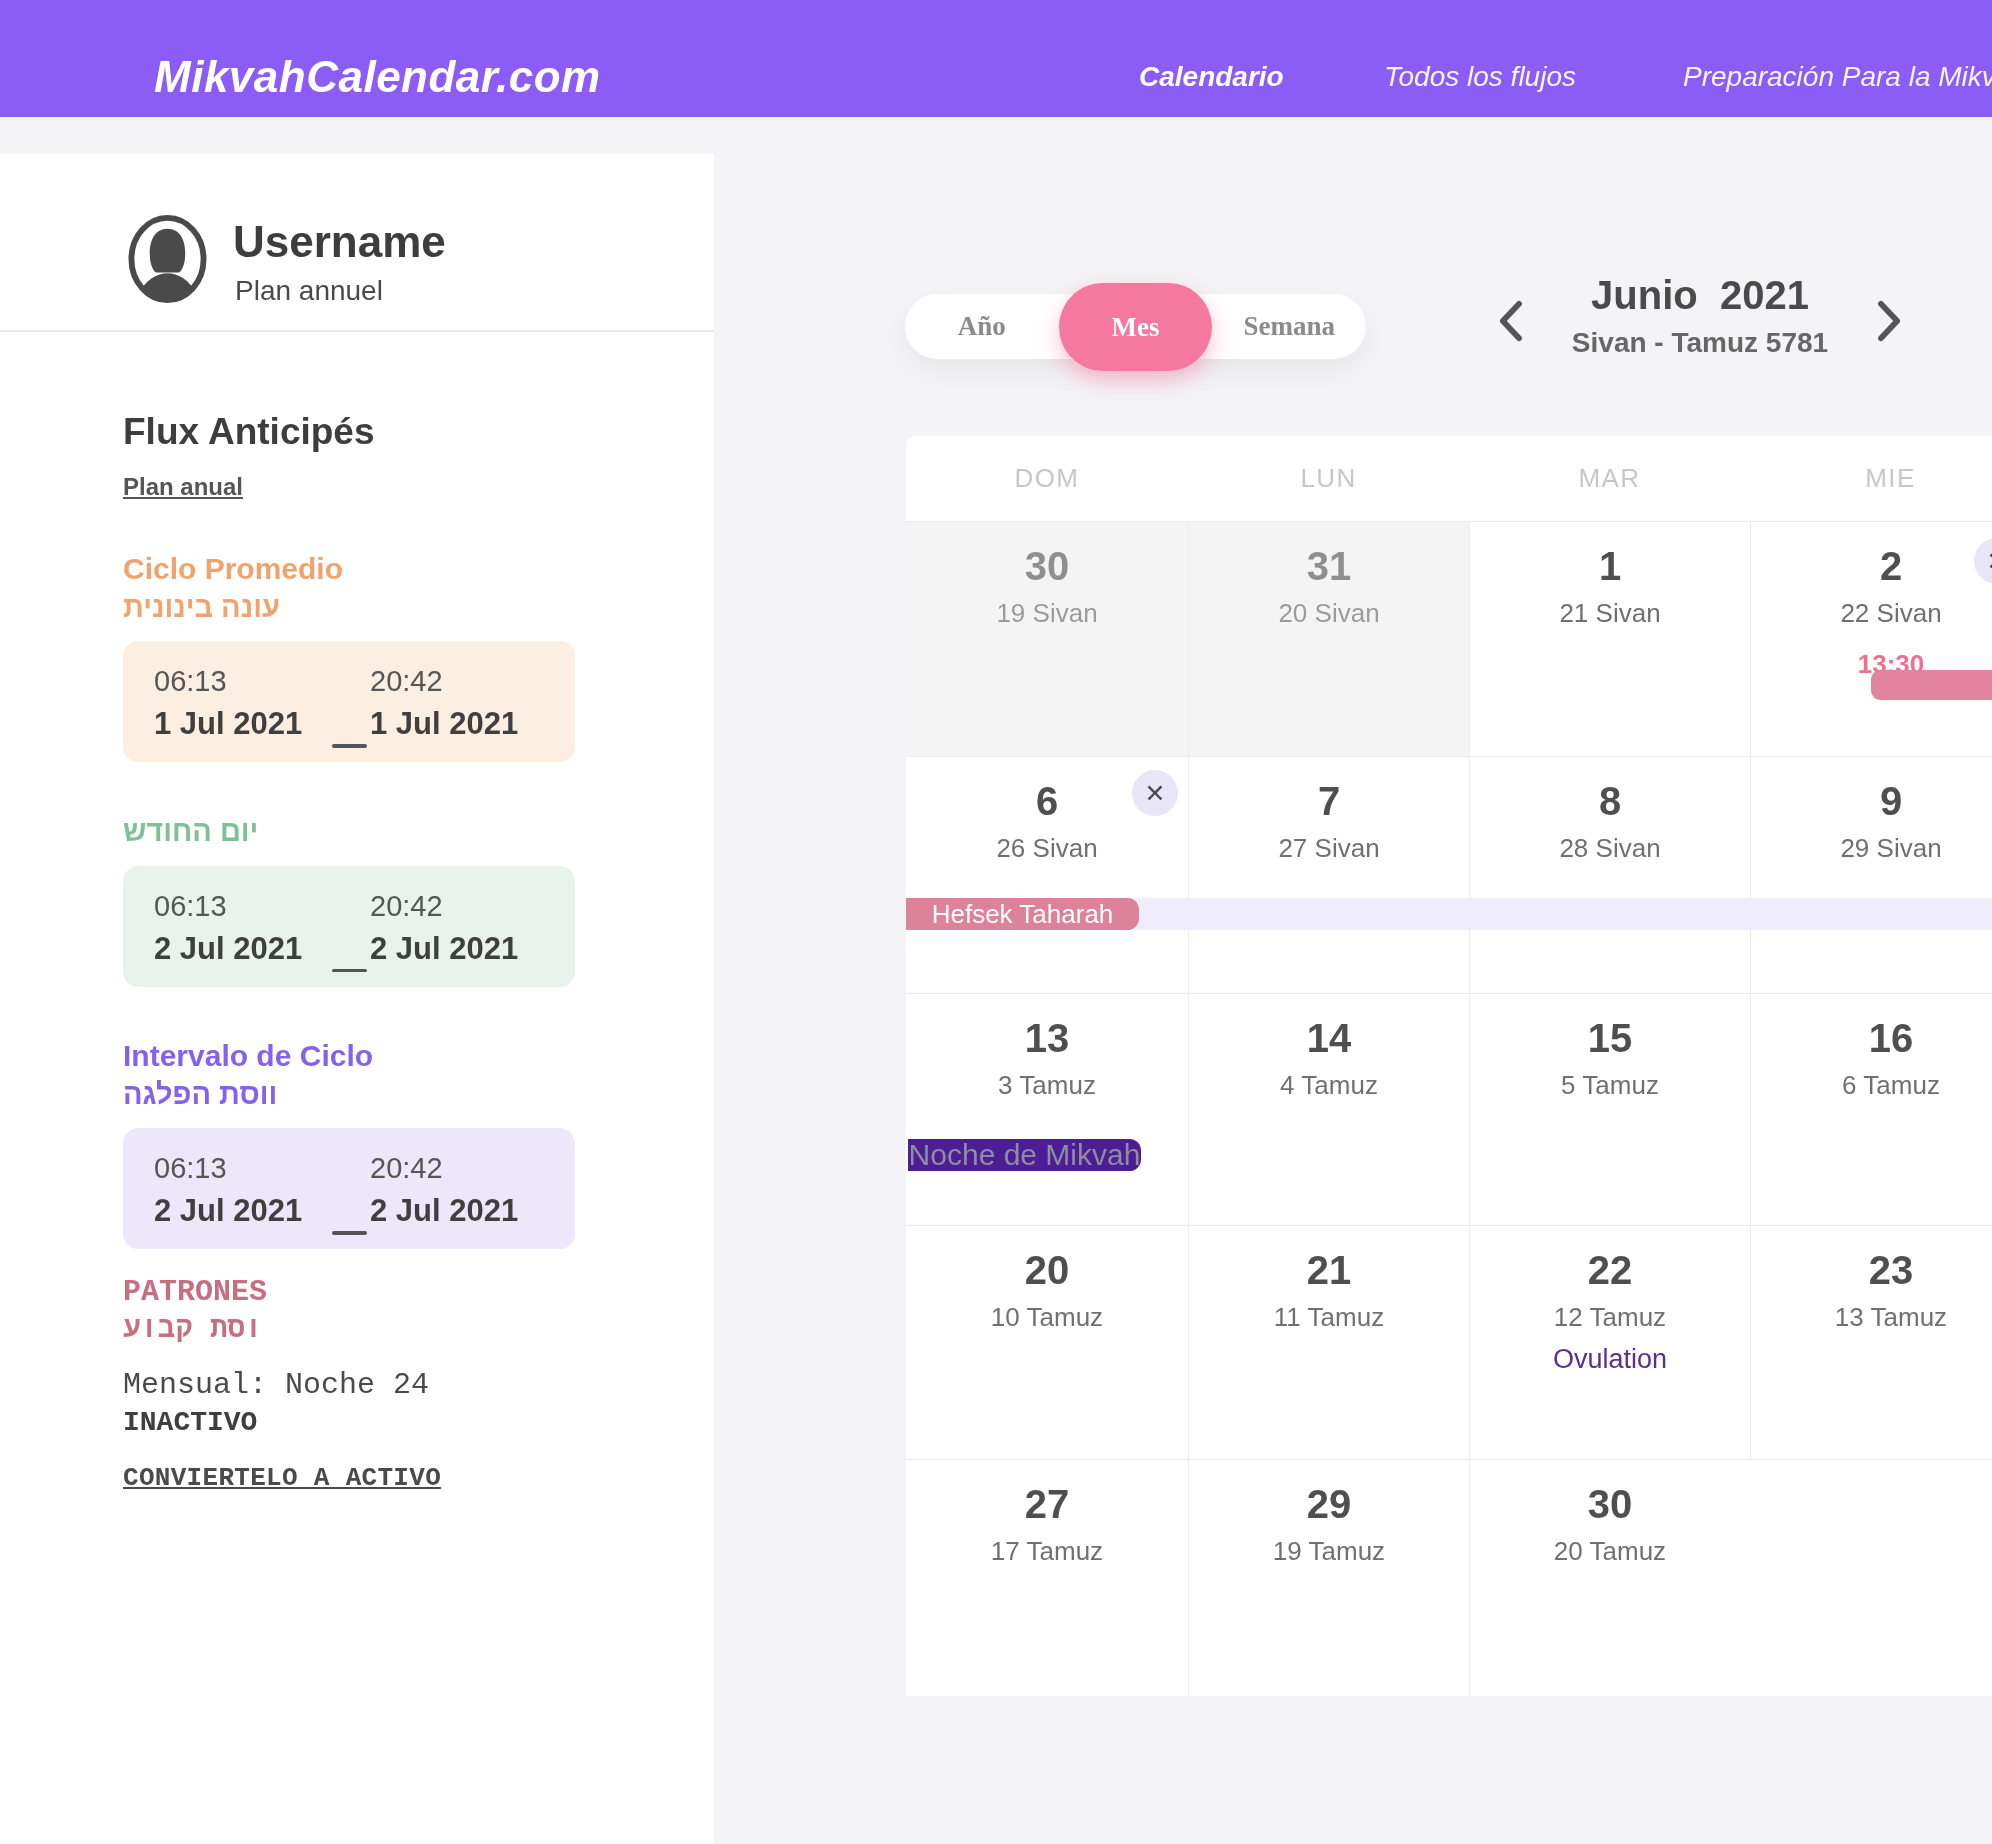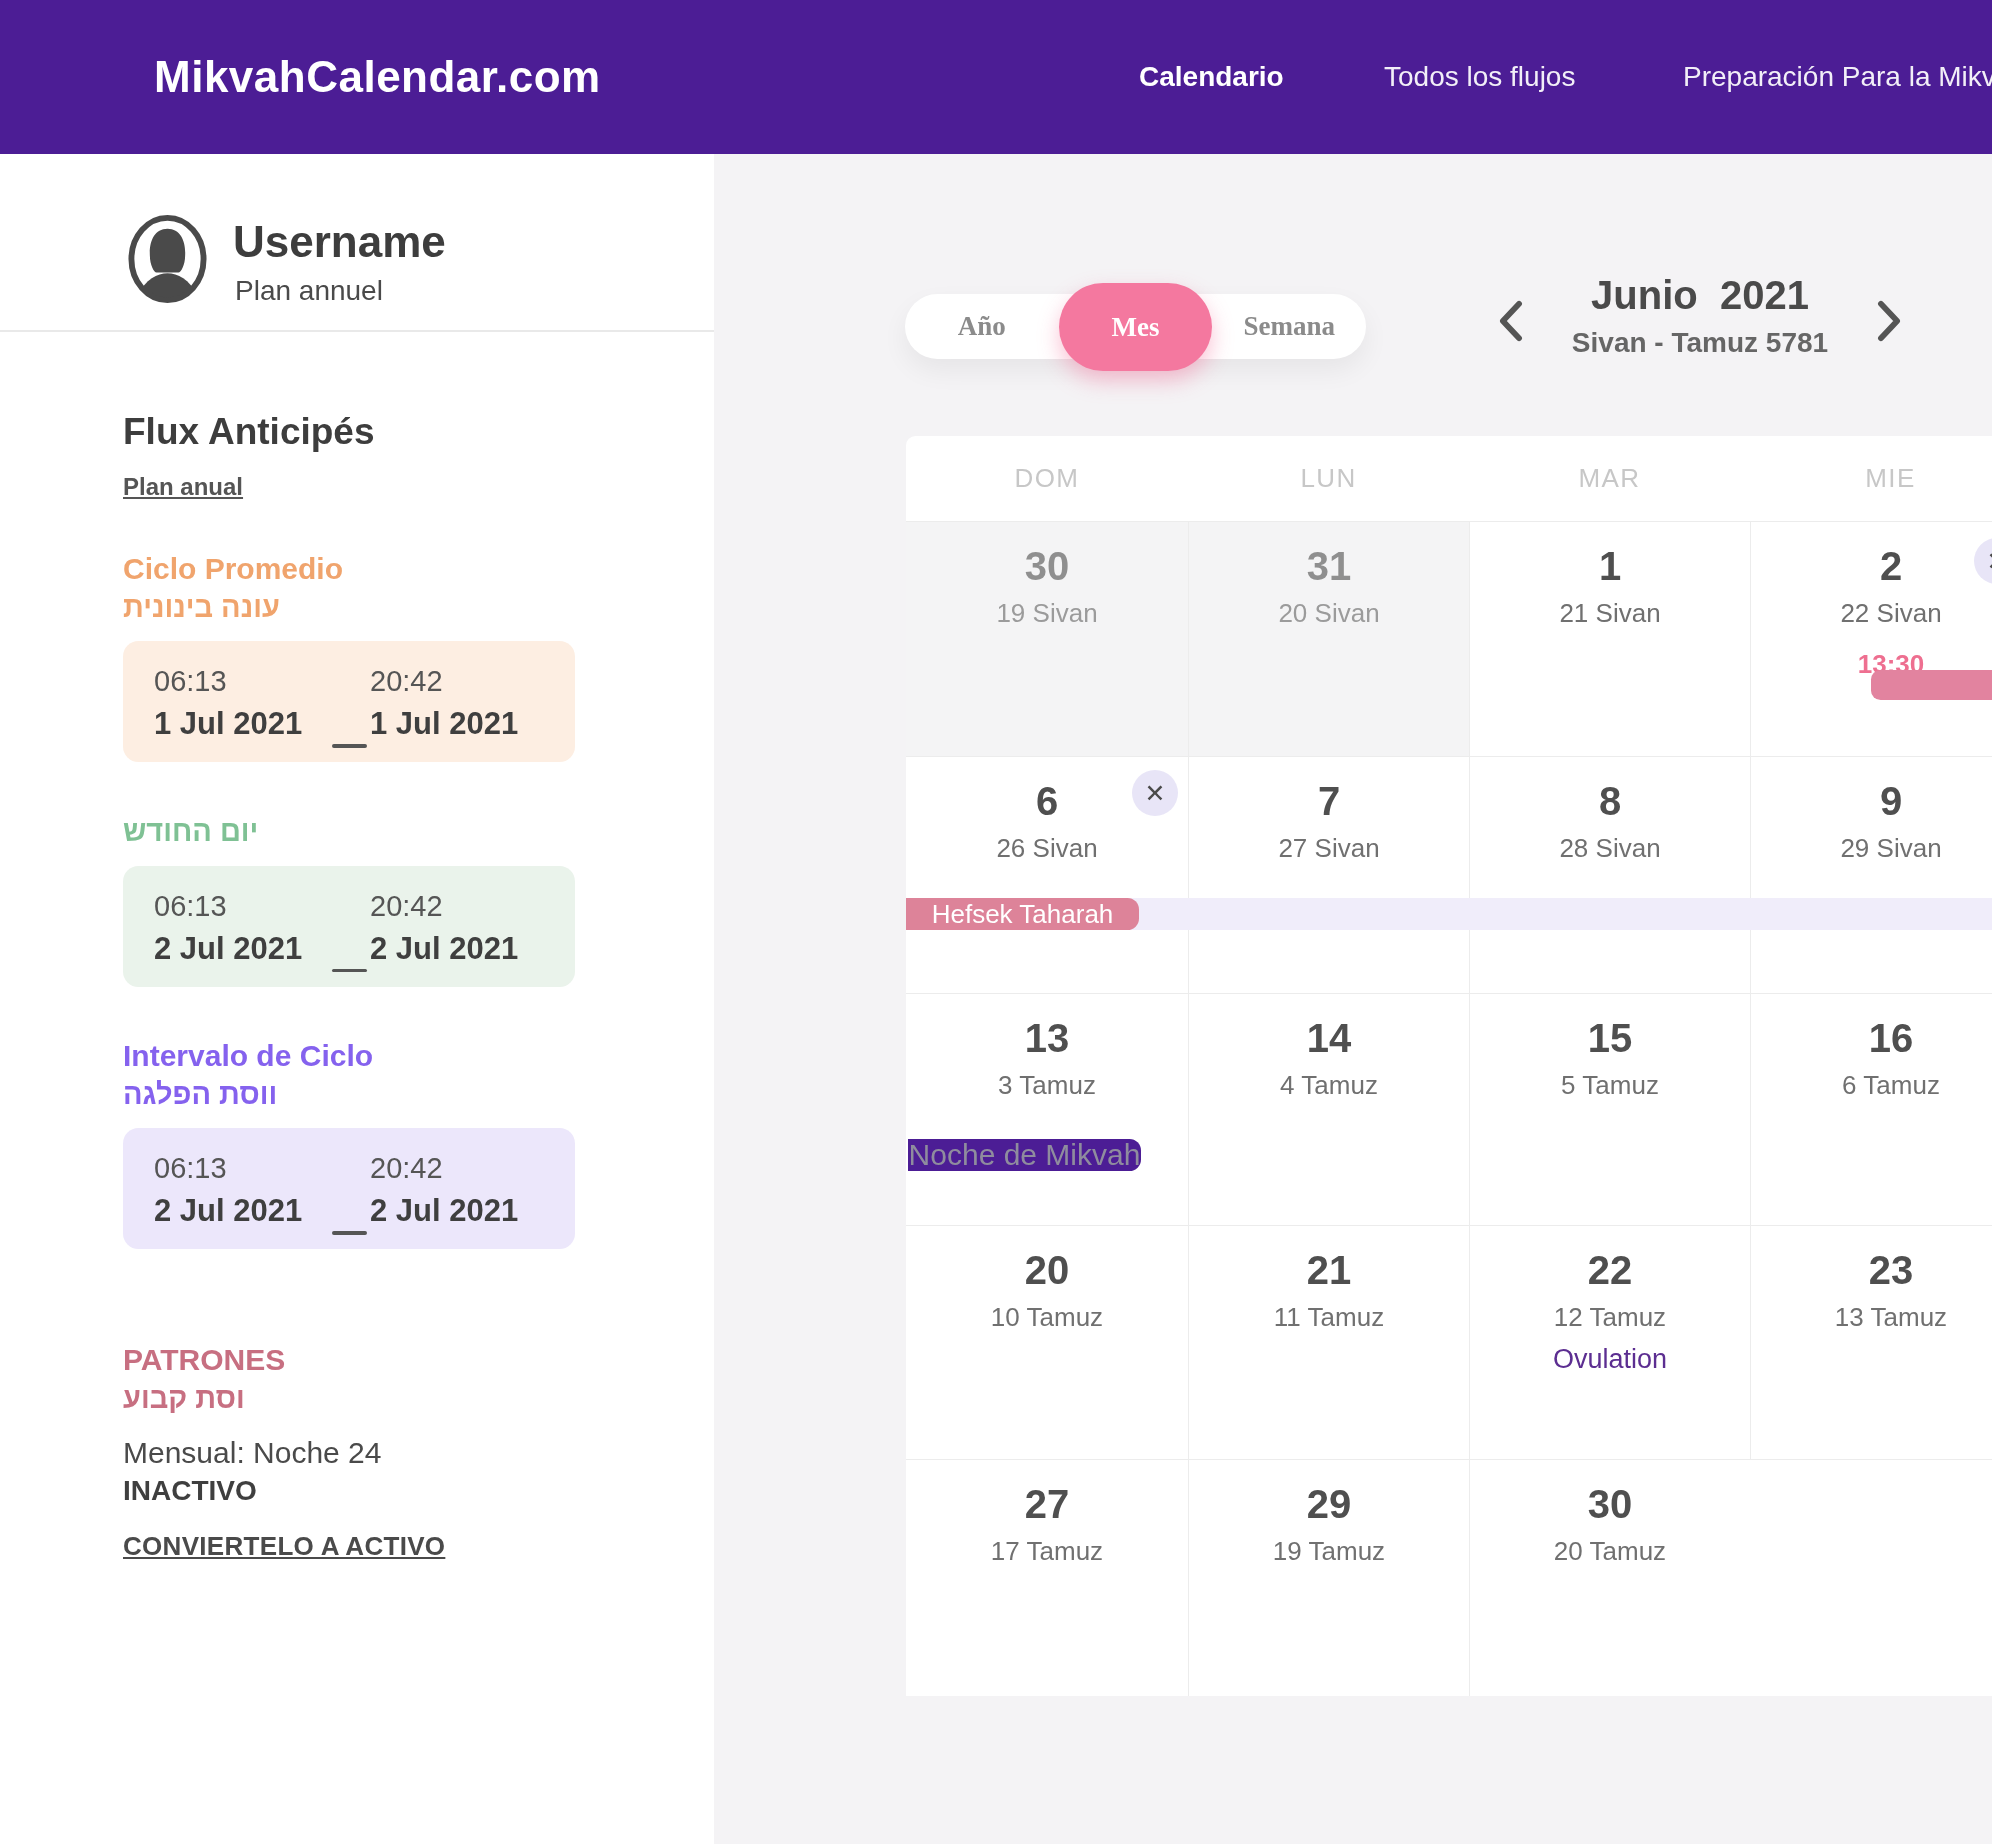--- a/index.html
+++ b/index.html
@@ -5,21 +5,21 @@
   * { margin:0; padding:0; box-sizing:border-box; }
   html,body { width:1992px; height:1845px; }
   body {
     position:relative; overflow:hidden;
     background:#f4f3f5;
     font-family:"Liberation Sans","DejaVu Sans",sans-serif;
     color:#3f3f3f;
   }
 
   
-  .top-header { position:absolute; left:0; top:0; width:1992px; height:154px; background:#4c1d95; z-index:20; }
+  .top-header { position:absolute; left:0; top:0; width:1992px; height:117px; background:#8b5cf6; z-index:20;font-style:italic; }
   .logo { position:absolute; left:154px; top:0; height:154px; line-height:154px; font-size:44px; font-weight:bold; color:#ffffff; letter-spacing:0.5px; white-space:nowrap; }
   .nav-item { position:absolute; top:0; height:154px; line-height:154px; font-size:28px; color:rgba(255,255,255,.93); white-space:nowrap; cursor:pointer; }
   .nav-item.active { font-weight:bold; color:#ffffff; }
   .nav-p0 { left:1139px; }
   .nav-p1 { left:1384px; }
   .nav-p2 { left:1683px; }
 
   
   .sidebar { position:absolute; left:0; top:154px; width:714px; height:1691px; background:#ffffff; z-index:10; }
   .user-divider { position:absolute; left:0; top:176px; width:714px; height:1.9px; background:#e9e9e9; }
@@ -35,21 +35,21 @@
   .cycle-title { font-size:30px; font-weight:bold; line-height:38px; }
   .cycle-hebrew { font-size:29px; font-weight:bold; line-height:38px; }
   .cycle-card { margin-top:15.4px; width:452px; height:121px; border-radius:15.4px; display:flex; padding:23px 0 0 31px; }
   .cc-col { display:flex; flex-direction:column; }
   .cc-col1 { width:175px; }
   .cc-time { font-size:29px; color:#555; line-height:35px; }
   .cc-date { font-size:31px; font-weight:bold; color:#3f3f3f; line-height:37px; margin-top:5.8px; }
   .cc-dash { width:41px; display:flex; align-items:flex-end; justify-content:center; padding-bottom:14.4px; }
   .cc-dash i { display:block; width:35px; height:3.8px; background:#555; border-radius:1.9px; }
 
-  .patterns { position:absolute; left:123px; top:1187px; width:461px; }
+  .patterns { position:absolute; left:123px; top:1119px; width:461px;font-family:Liberation Mono, monospace; }
   .pat-title { font-size:30px; font-weight:bold; line-height:38px; }
   .pat-hebrew { font-size:29px; font-weight:bold; line-height:38px; }
   .pat-monthly { margin-top:17.3px; font-size:30px; color:#4a4a4a; line-height:38px; }
   .pat-status { font-size:28px; font-weight:bold; color:#3f3f3f; line-height:38px; }
   .pat-action { margin-top:21px; display:inline-block; font-size:26px; font-weight:bold; color:#4a4a4a; text-decoration:underline; cursor:pointer; letter-spacing:0.3px; }
 
   
   .view-toggle { position:absolute; left:905px; top:294px; width:461px; height:65px; background:#ffffff; border-radius:33px; display:flex; box-shadow:0 11.5px 27px rgba(0,0,0,.06); z-index:5; }
   .toggle-item { flex:1; text-align:center; height:65px; line-height:65px; font-size:27px; font-weight:bold; color:#8b8b8b; cursor:pointer;font-family:Liberation Serif, serif; }
   .toggle-item.selected { background:#f4789f; color:#ffffff; border-radius:44px; height:88px; line-height:88px; margin-top:-11.5px; box-shadow:0 9.6px 21px rgba(244,120,159,.45); }

